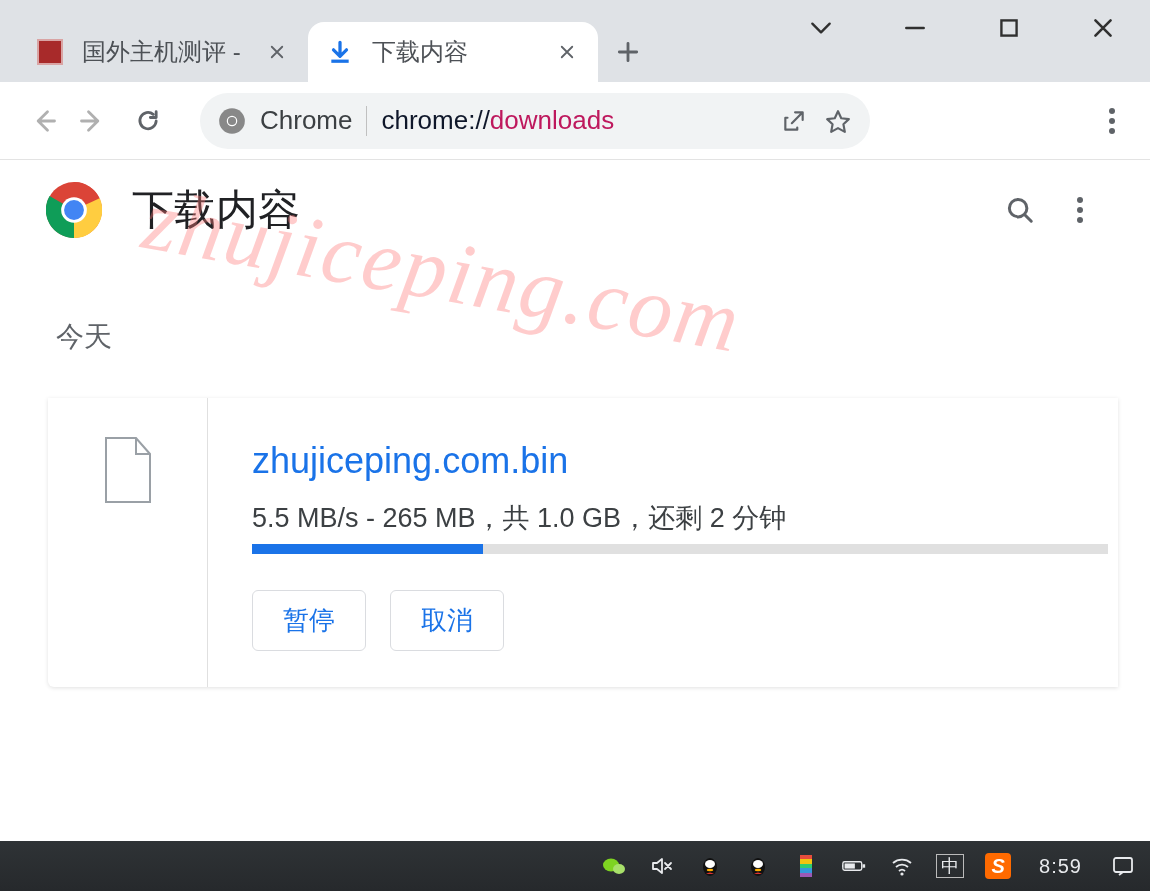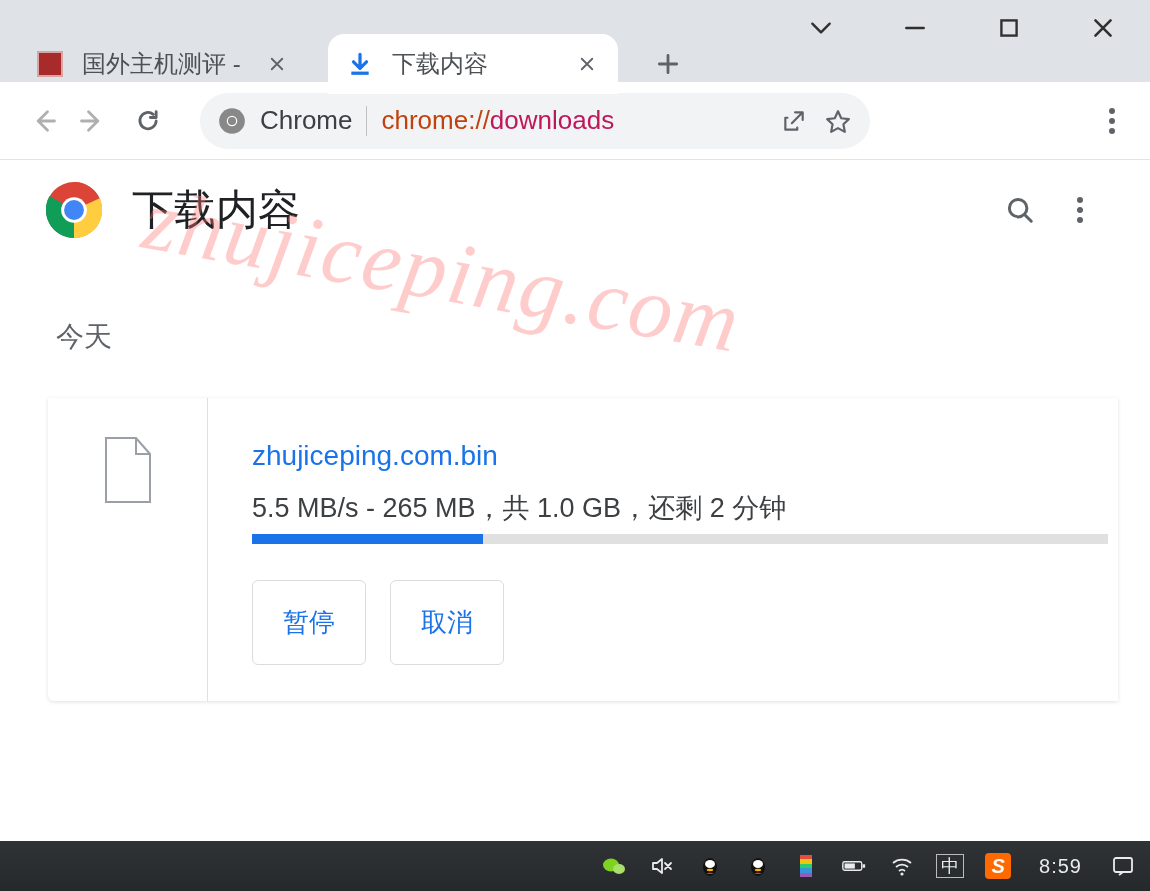--- a/index.html
+++ b/index.html
@@ -10,24 +10,24 @@
     background: #fff;
     position: relative;
     overflow: hidden;
   }
 
   
   .tabstrip {
     height: 82px;
     background: #dfe2e6;
     display: flex;
+    align-items: flex-end;
     padding-left: 18px;
     position: relative;
-    padding-top: 34px;
-    gap: 20px;
+    padding-top: 24px;
   }
   .tab {
     display: flex;
     align-items: center;
     height: 60px;
     padding: 0 20px 0 18px;
     min-width: 290px;
     color: #4d5156;
     font-size: 24px;
     position: relative;
@@ -97,21 +97,21 @@
     display:flex;
     align-items:center;
     padding: 0 10px 0 18px;
     font-size: 26px;
     color:#5f6368;
     max-width: 670px;
   }
   .omnibox .chrome-ico { width:28px; height:28px; margin-right:14px; display:flex;align-items:center;justify-content:center;}
   .omnibox .chrome-label { color:#3c4043; margin-right: 14px;}
   .omnibox .divider { width:1px; height:30px; background:#c0c0c0; margin-right:14px;}
-  .omnibox .url-muted { color:#c2410c; }
+  .omnibox .url-muted { color:#0f172a; }
   .omnibox .url-strong { color:#be185d; }
   .omnibox .grow { flex:1; }
   .omnibox .obx-btn { width:44px; height:44px; display:flex;align-items:center;justify-content:center; cursor:pointer; color:#5f6368;}
   .omnibox .obx-btn svg{ width:26px;height:26px;}
 
   .toolbar .menu-btn {
     width:48px;height:48px; display:flex;align-items:center;justify-content:center; cursor:pointer;
     margin-left:auto; color:#5f6368;
   }
   .toolbar .menu-btn svg { width:8px; height:28px;}
@@ -163,31 +163,31 @@
   .dl-iconcol {
     width: 160px;
     border-right: 1px solid #e0e0e0;
     display:flex;
     align-items:flex-start;
     justify-content:center;
     padding-top: 38px;
   }
   .file-icon { width:52px; height:68px; }
   .dl-body { flex:1; padding: 42px 10px 36px 44px;}
-  .dl-filename { color:#1a73e8; font-size: 28px; margin-bottom: 18px;}
+  .dl-filename { color:#1a73e8; font-size: 36px; margin-bottom: 18px;}
   .dl-url { color:#5f6368; font-size: 26px; margin-bottom: 36px;}
   .dl-status { color:#3c4043; font-size: 27px; margin-bottom: 8px;}
   .dl-progress { height:10px; background:#e0e0e0; position:relative; margin-bottom: 36px; width: 100%; max-width: 862px;}
   .dl-progress .bar { position:absolute; left:0; top:0; bottom:0; background:#1a73e8; width:33%;}
   .dl-actions { display:flex; gap:24px;}
   .dl-btn {
     border:1px solid #dadce0;
     color:#1a73e8;
     font-size:26px;
-    padding: 24px 30px;
+    padding: 12px 30px;
     border-radius:6px;
     background:#fff;
     cursor:pointer;
   }
 
   
   .taskbar {
     position:absolute;
     bottom:0; left:0; right:0;
     height:50px;

